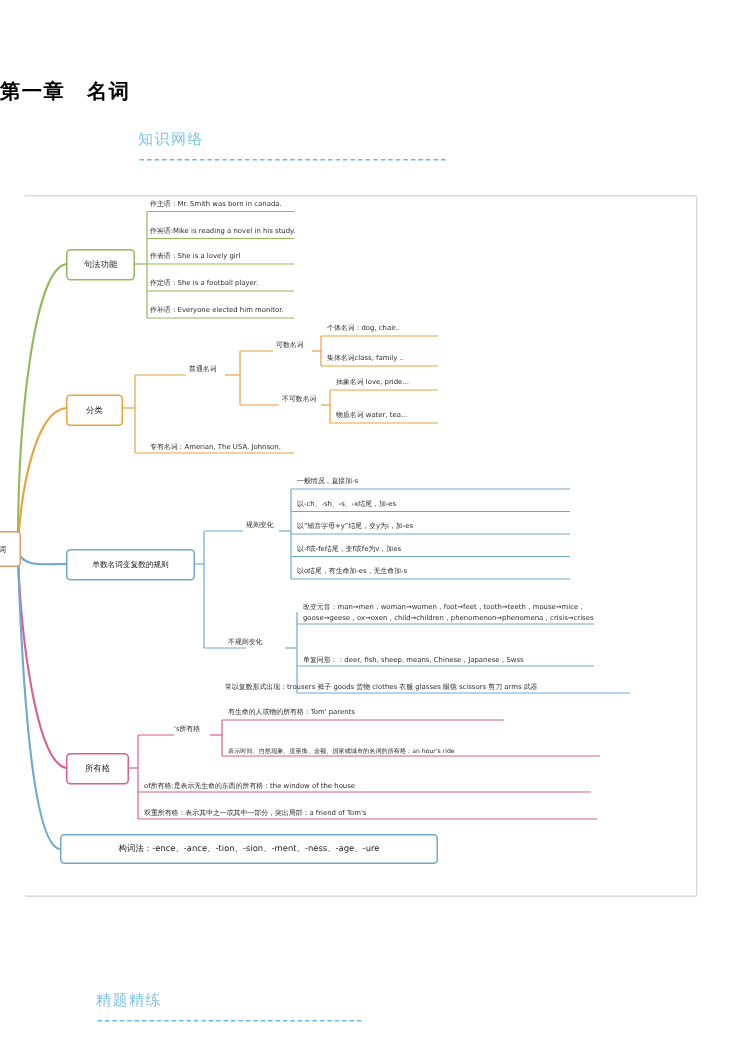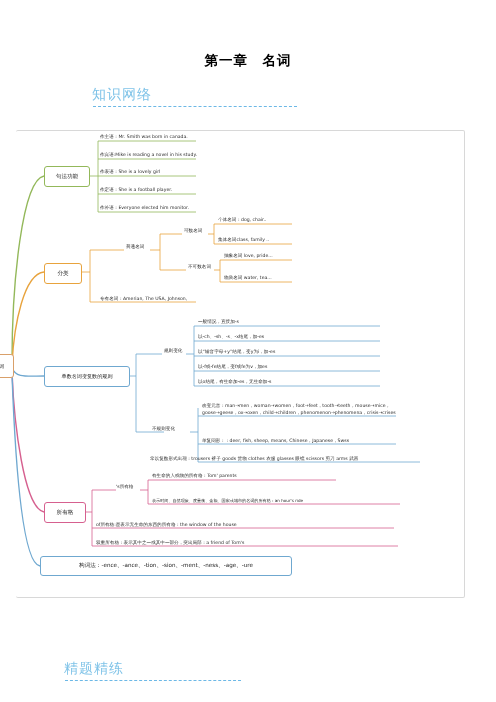--- a/index.html
+++ b/index.html
@@ -5,28 +5,28 @@
   html,body{margin:0;padding:0;}
   body{
     width:496px;height:702px;background:#ffffff;
     font-family:"Liberation Sans","DejaVu Sans",sans-serif;
     color:#1a1a1a;overflow:hidden;position:relative;
   }
   .page{position:relative;width:496px;height:702px;}
 
   
   .chapter-title{
-    position:absolute;left:0;top:52px;width:496px;text-align:center;
+    position:absolute;left:0;top:52px;width:496px;
     font-family:"DejaVu Sans","Liberation Sans",sans-serif;
     font-size:13.5px;font-weight:bold;letter-spacing:1px;color:#000;
   }
 
   
   .section-head{
-    position:absolute;font-size:14px;color:#7fc3e8;
+    position:absolute;font-size:10px;color:#7fc3e8;
     font-family:"DejaVu Serif","Liberation Serif",serif;
     letter-spacing:1px;white-space:nowrap;
   }
   .section-rule{
     position:absolute;border-bottom:1px dashed #6cb8e6;height:0;
   }
 
   #kn-head{left:92px;top:86px;}
   #kn-rule{left:93px;top:106px;width:204px;}
   #jt-head{left:64px;top:660px;text-align:right;}

